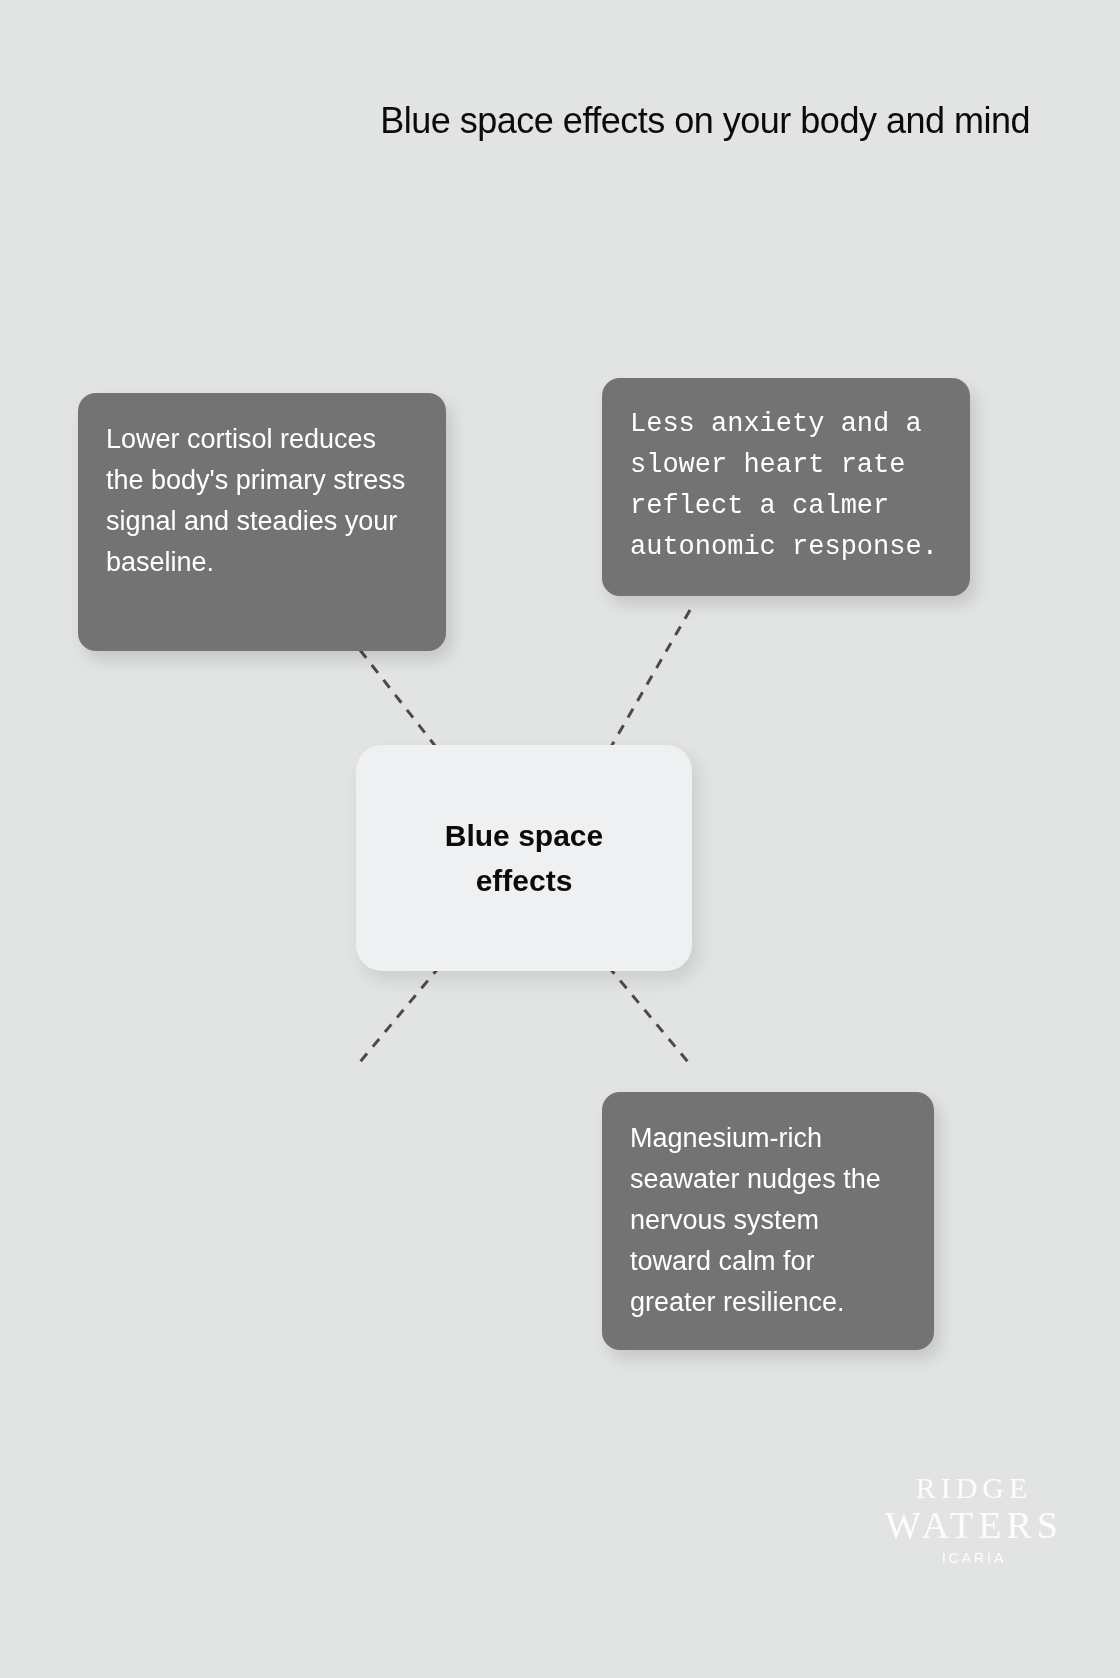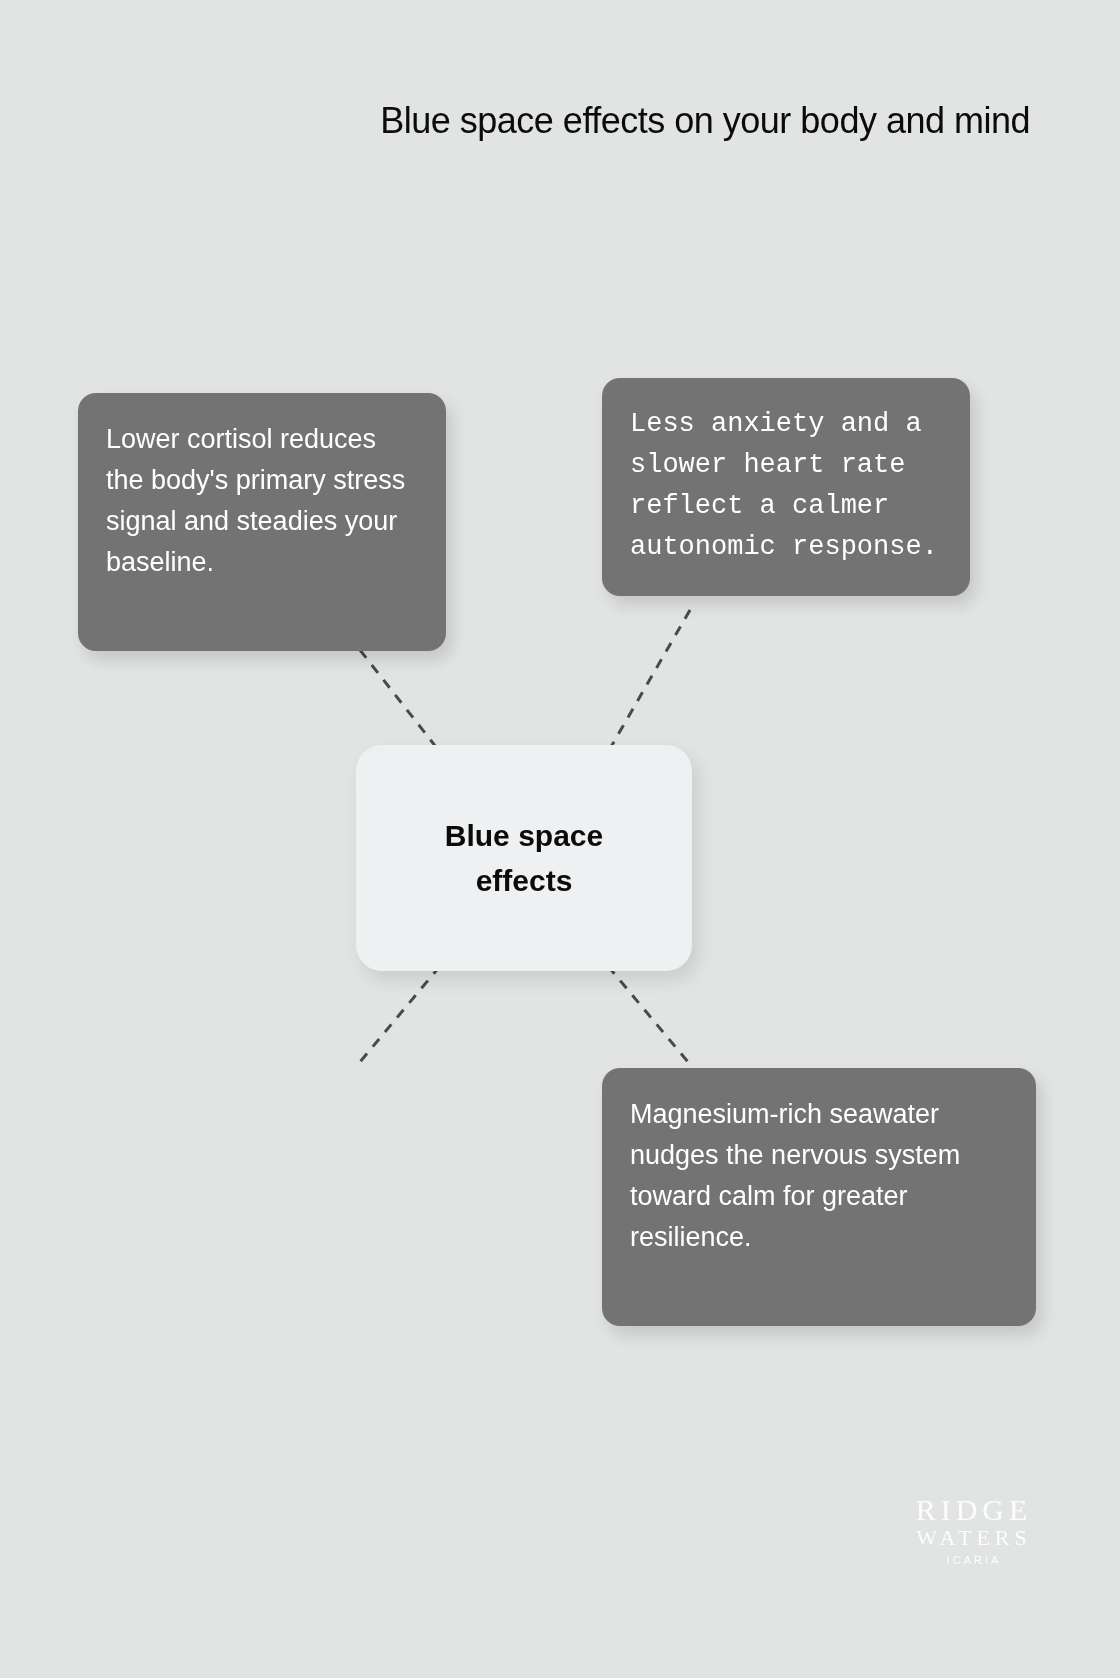--- a/index.html
+++ b/index.html
@@ -46,21 +46,21 @@
     background: #737373;
     color: #ffffff;
     font-size: 27px;
     line-height: 1.52;
     padding: 26px 28px 26px 28px;
     box-shadow: 6px 9px 16px rgba(0, 0, 0, 0.13);
   }
   .node-tl { left: 78px;  top: 393px;  width: 368px; height: 258px; }
   .node-tr { left: 602px; top: 378px; width: 368px; height: 218px; font-family: Liberation Mono, monospace; }
   .node-bl { left: 78px;  top: 1068px; width: 368px; height: 258px; }
-  .node-br { left: 602px; top: 1068px; width: 434px; height: 258px; }
+  .node-br { left: 602px; top: 1092px; width: 332px; height: 258px; }
 
   .center-node {
     position: absolute;
     left: 356px;
     top: 745px;
     width: 336px;
     height: 226px;
     border-radius: 26px;
     background: #eff0f1;
     box-shadow: 6px 9px 18px rgba(0, 0, 0, 0.10);
@@ -86,26 +86,26 @@
     color: #ffffff;
     opacity: 0.92;
     font-family: "Liberation Serif", serif;
   }
   .logo-line1 {
     font-size: 30px;
     letter-spacing: 5px;
     line-height: 1.12;
   }
   .logo-line2 {
-    font-size: 22px;
+    font-size: 38px;
     letter-spacing: 5px;
     line-height: 1.12;
   }
   .logo-line3 {
-    font-size: 11px;
+    font-size: 14px;
     letter-spacing: 3px;
     margin-top: 3px;
     font-family: "Liberation Sans", sans-serif;
   }
 </style>
 </head>
 <body>
 
 <div class="canvas">
 

